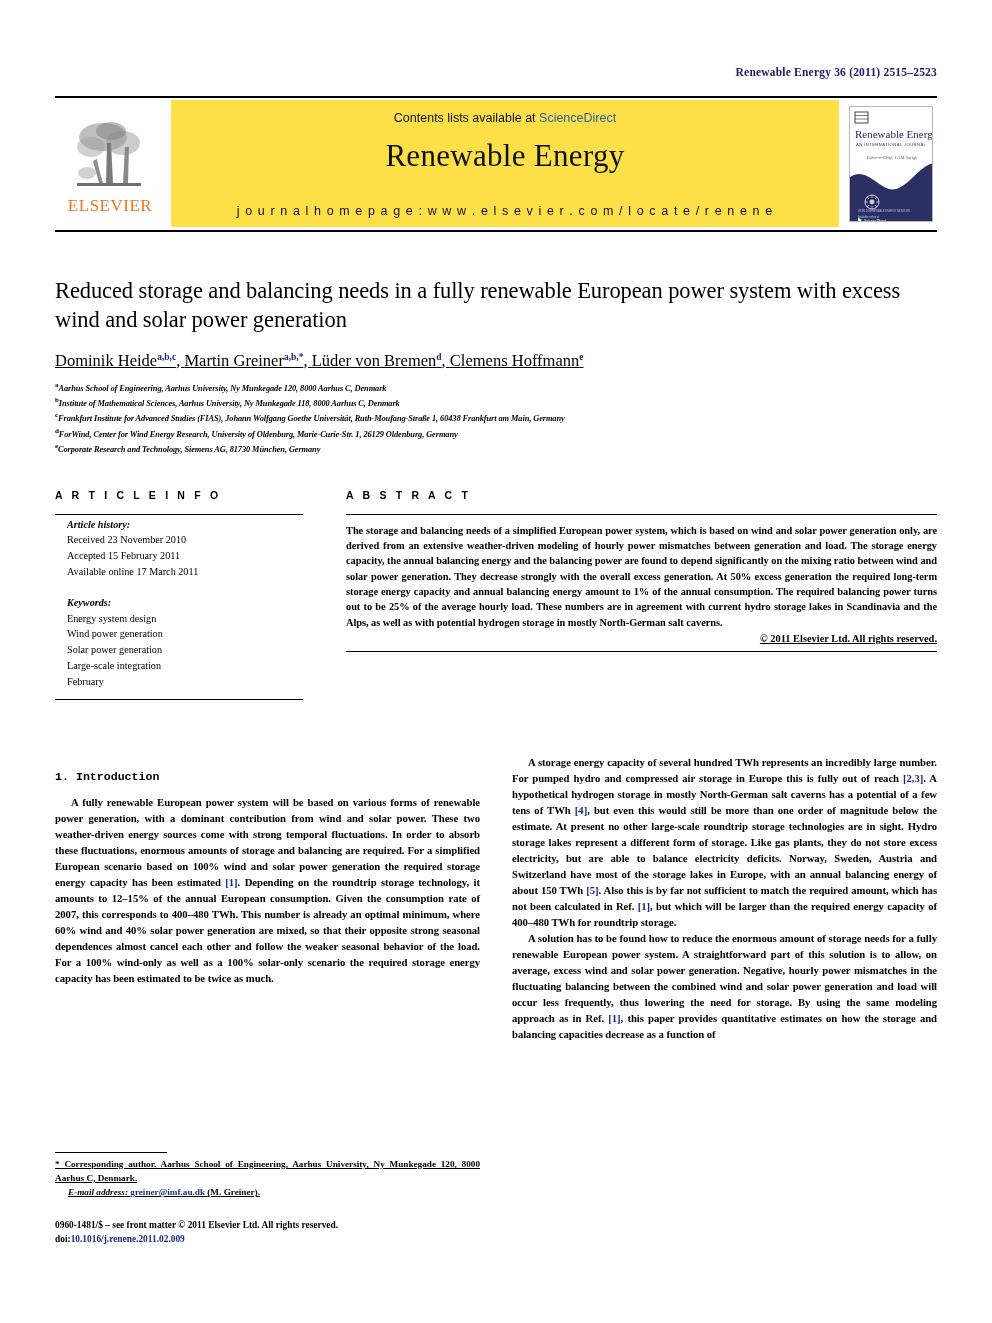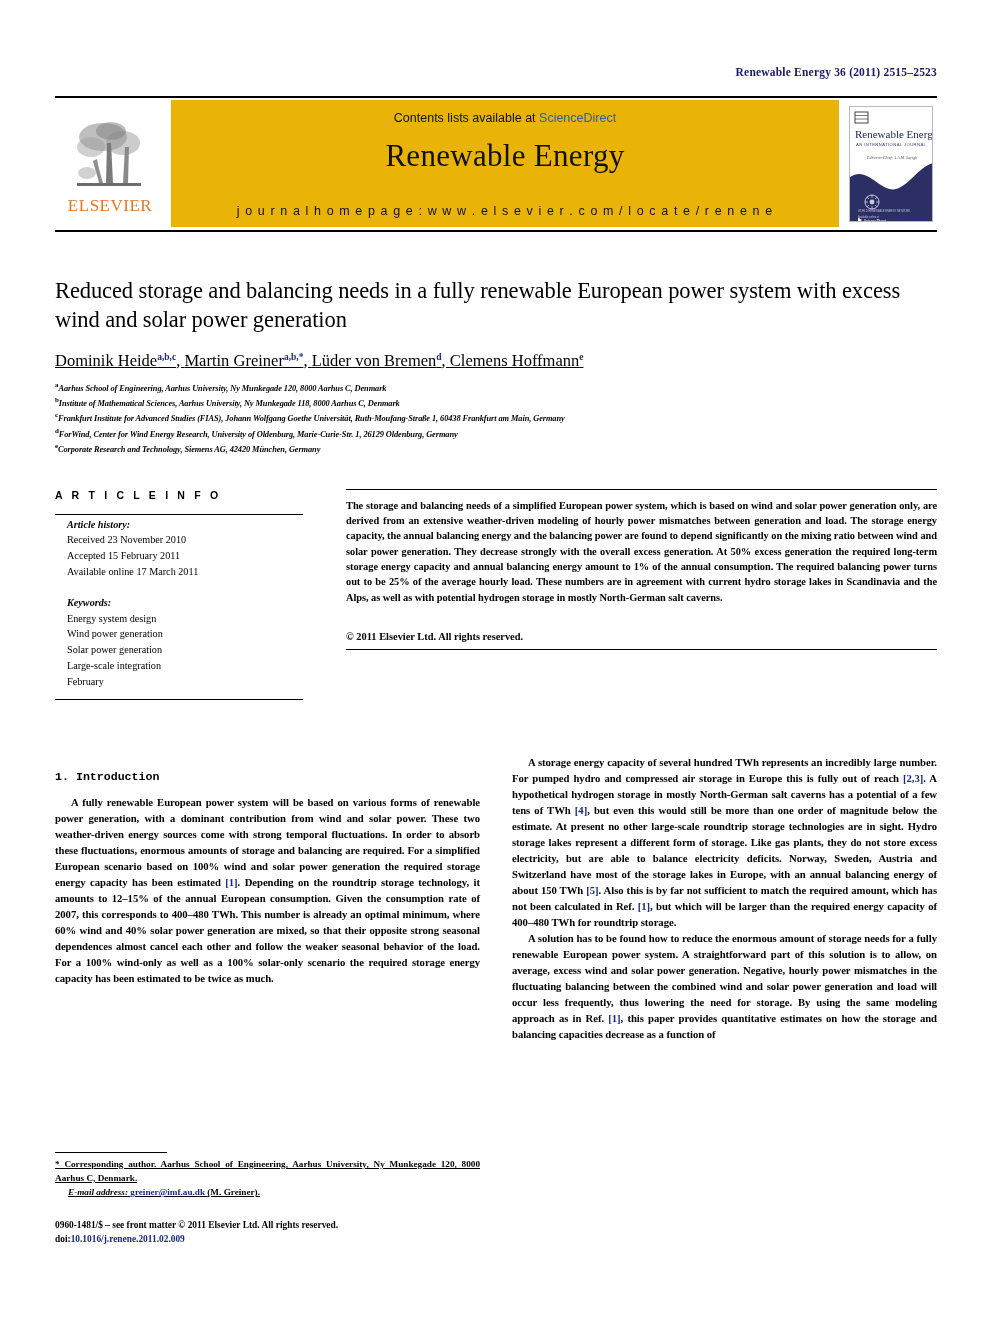--- a/index.html
+++ b/index.html
@@ -45,21 +45,21 @@
   .tree-wrap { width: 74px; height: 78px; }
   .elsevier-word {
     font-family: "Liberation Serif", serif;
     font-size: 17px;
     letter-spacing: .5px;
     color: #E87722;
     margin-top: 1px;
   }
   .banner-center {
     flex: 1 1 auto;
-    background: #eab308;
+    background: #fde047;
     display: flex;
     flex-direction: column;
     align-items: center;
     justify-content: space-between;
     padding: 11px 0 9px 0;
     margin: 2px 6px 3px 6px;
   }
   .contents-line { font-size: 12.5px; font-family: "Liberation Sans", sans-serif; color: #111; }
   .contents-line .sd { color: #2b5fa8; }
   .journal-title {
@@ -146,24 +146,25 @@
   .abs-body { padding-top: 8px; }
   .abs-text {
     font-size: 10.4px;
     line-height: 1.48;
     text-align: justify;
     font-weight: bold;
     letter-spacing: -.05px;
   }
   .abs-copy {
     font-size: 10.4px;
-    text-align: left;
-    font-weight: bold;
-    margin-top: 26px;
+    text-align: right;
+    font-weight: bold;
+    margin-top: 3px;
     padding-bottom: 7px;
+    text-decoration: underline;
   }
 
   
   .body-cols {
     margin-top: 54px;
     display: flex;
     gap: 32px;
     position: relative;
   }
   .bcol { width: 425px; flex: 0 0 425px; position: relative; }
@@ -289,21 +290,21 @@
 
     <div class="authors">
       <span><span>Dominik Heide</span><sup>a,b,c</sup></span>, <span><span>Martin Greiner</span><sup>a,b,*</sup></span>, <span><span>Lüder von Bremen</span><sup>d</sup></span>, <span><span>Clemens Hoffmann</span><sup>e</sup></span>
     </div>
 
     <div class="affils">
       <div class="affil"><sup>a</sup><span>Aarhus School of Engineering, Aarhus University, Ny Munkegade 120, 8000 Aarhus C, Denmark</span></div>
       <div class="affil"><sup>b</sup><span>Institute of Mathematical Sciences, Aarhus University, Ny Munkegade 118, 8000 Aarhus C, Denmark</span></div>
       <div class="affil"><sup>c</sup><span>Frankfurt Institute for Advanced Studies (FIAS), Johann Wolfgang Goethe Universität, Ruth-Moufang-Straße 1, 60438 Frankfurt am Main, Germany</span></div>
       <div class="affil"><sup>d</sup><span>ForWind, Center for Wind Energy Research, University of Oldenburg, Marie-Curie-Str. 1, 26129 Oldenburg, Germany</span></div>
-      <div class="affil"><sup>e</sup><span>Corporate Research and Technology, Siemens AG, 42420 München, Germany</span></div>
+      <div class="affil"><sup>e</sup><span>Corporate Research and Technology, Siemens AG, 81730 München, Germany</span></div>
     </div>
   </div>
 
   <div class="infoabs">
 
     <div class="col-info">
       <div class="sec-head">A R T I C L E  I N F O</div>
       <div class="rule-top"></div>
       <div class="info-body">
         <div class="info-label">Article history:</div>
@@ -315,20 +316,21 @@
         <div class="info-line">Energy system design</div>
         <div class="info-line">Wind power generation</div>
         <div class="info-line">Solar power generation</div>
         <div class="info-line">Large-scale integration</div>
         <div class="info-line">February</div>
       </div>
       <div class="rule-bot"></div>
     </div>
 
     <div class="col-abs">
+      <div class="sec-head">A B S T R A C T</div>
       <div class="rule-top"></div>
       <div class="abs-body">
         <div class="abs-text">The storage and balancing needs of a simplified European power system, which is based on wind and solar power generation only, are derived from an extensive weather-driven modeling of hourly power mismatches between generation and load. The storage energy capacity, the annual balancing energy and the balancing power are found to depend significantly on the mixing ratio between wind and solar power generation. They decrease strongly with the overall excess generation. At 50% excess generation the required long-term storage energy capacity and annual balancing energy amount to 1% of the annual consumption. The required balancing power turns out to be 25% of the average hourly load. These numbers are in agreement with current hydro storage lakes in Scandinavia and the Alps, as well as with potential hydrogen storage in mostly North-German salt caverns.</div>
         <div class="abs-copy">© 2011 Elsevier Ltd. All rights reserved.</div>
       </div>
       <div class="rule-bot"></div>
     </div>
   </div>
 
   <div class="body-cols">

